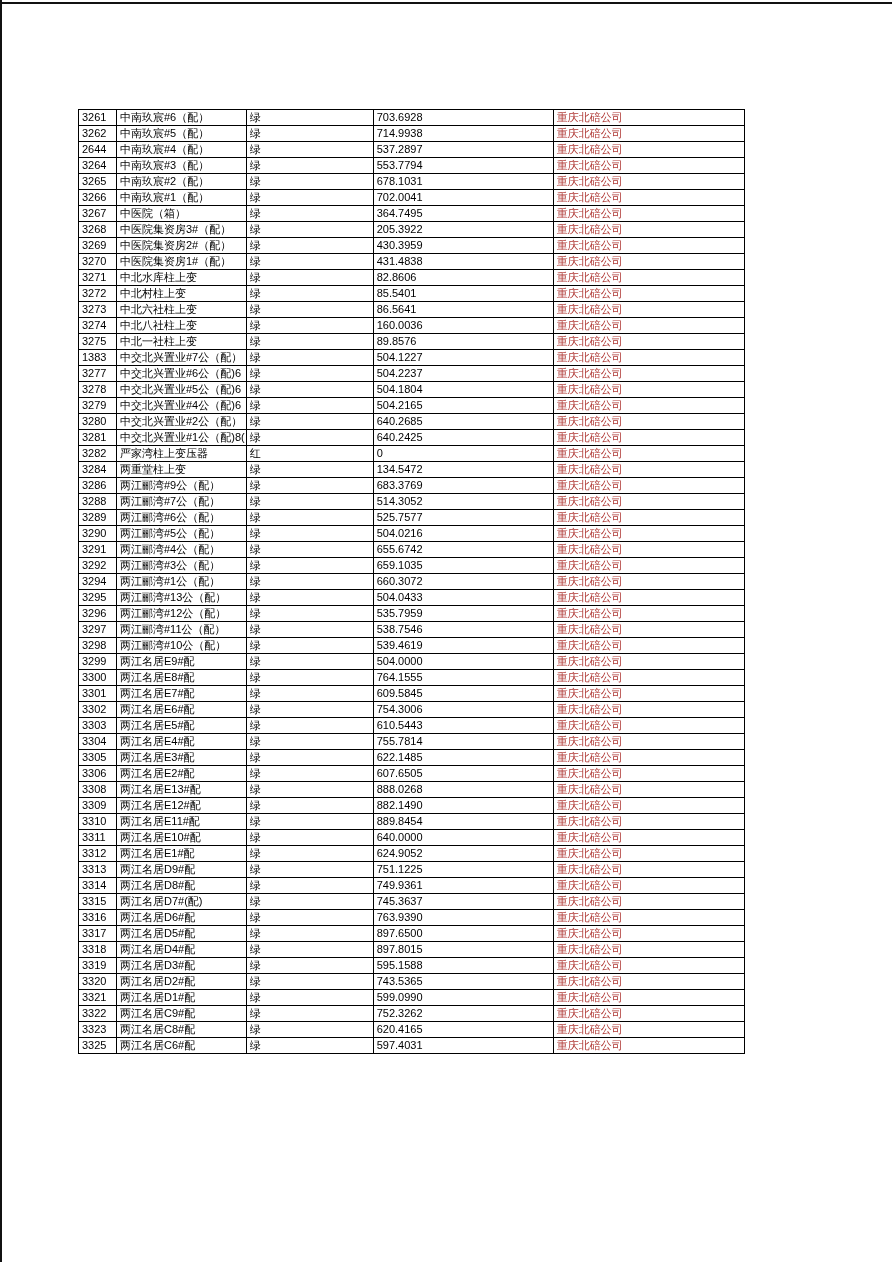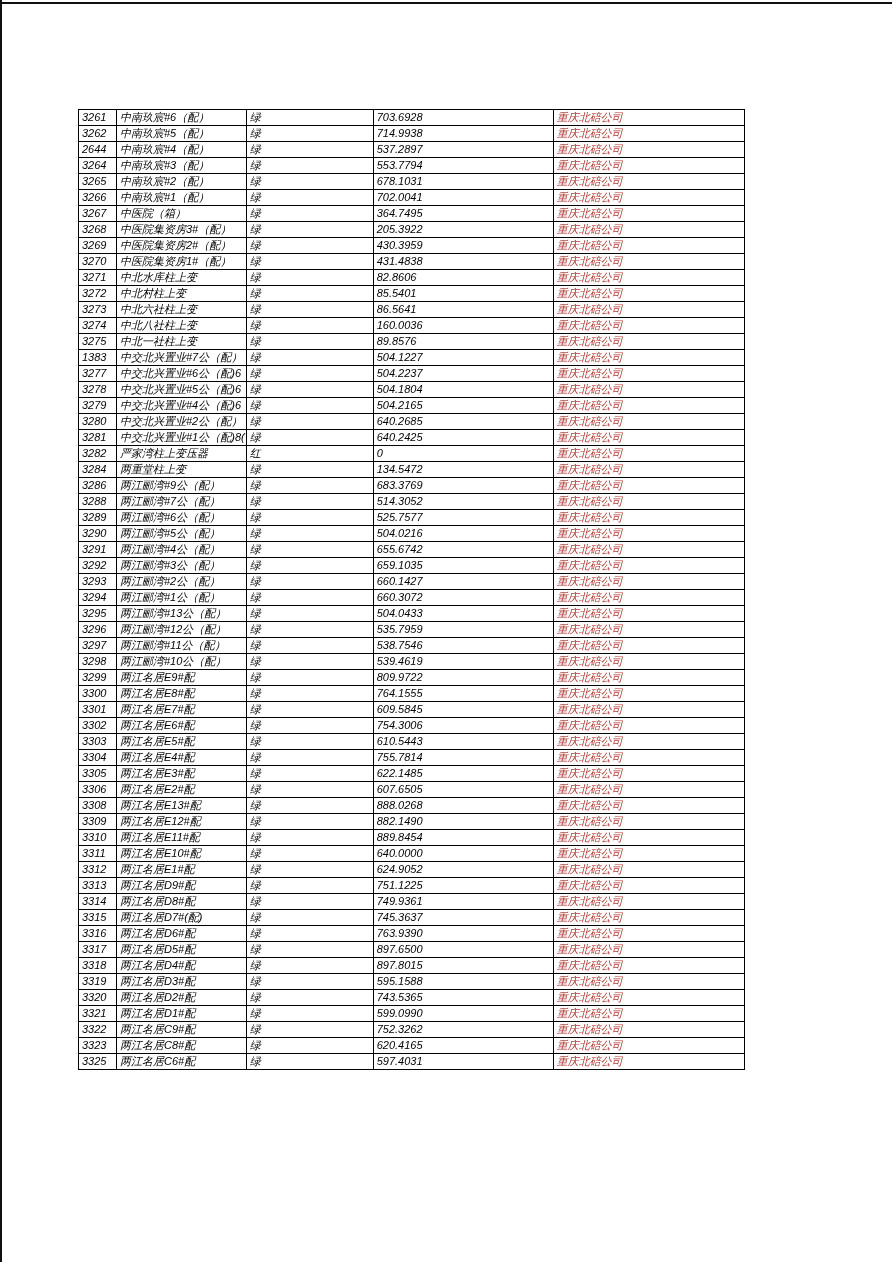--- a/index.html
+++ b/index.html
@@ -18,21 +18,20 @@
     position:absolute;left:0;top:0;width:2px;height:1262px;
     background:#111111;
   }
   .sheet{
     position:absolute;left:78px;top:109px;
   }
   table{
     border-collapse:collapse;
     table-layout:fixed;
     background:#ffffff;
-    font-style:italic;
   }
   td{
     border:1px solid #000000;
     height:15px;
     line-height:15px;
     font-size:11px;
     color:#000000;
     padding:0 1px 0 3px;
     overflow:hidden;
     white-space:nowrap;
@@ -250,27 +249,20 @@
     <td class="c4">重庆北碚公司</td>
   </tr>
         <tr>
     <td class="c0">3292</td>
     <td class="c1">两江郦湾#3公（配）</td>
     <td class="c2">绿</td>
     <td class="c3">659.1035</td>
     <td class="c4">重庆北碚公司</td>
   </tr>
         <tr>
-    <td class="c0">3293</td>
-    <td class="c1">两江郦湾#2公（配）</td>
-    <td class="c2">绿</td>
-    <td class="c3">660.1427</td>
-    <td class="c4">重庆北碚公司</td>
-  </tr>
-        <tr>
     <td class="c0">3294</td>
     <td class="c1">两江郦湾#1公（配）</td>
     <td class="c2">绿</td>
     <td class="c3">660.3072</td>
     <td class="c4">重庆北碚公司</td>
   </tr>
         <tr>
     <td class="c0">3295</td>
     <td class="c1">两江郦湾#13公（配）</td>
     <td class="c2">绿</td>
@@ -295,21 +287,21 @@
     <td class="c0">3298</td>
     <td class="c1">两江郦湾#10公（配）</td>
     <td class="c2">绿</td>
     <td class="c3">539.4619</td>
     <td class="c4">重庆北碚公司</td>
   </tr>
         <tr>
     <td class="c0">3299</td>
     <td class="c1">两江名居E9#配</td>
     <td class="c2">绿</td>
-    <td class="c3">809.9722</td>
+    <td class="c3">504.0000</td>
     <td class="c4">重庆北碚公司</td>
   </tr>
         <tr>
     <td class="c0">3300</td>
     <td class="c1">两江名居E8#配</td>
     <td class="c2">绿</td>
     <td class="c3">764.1555</td>
     <td class="c4">重庆北碚公司</td>
   </tr>
         <tr>

